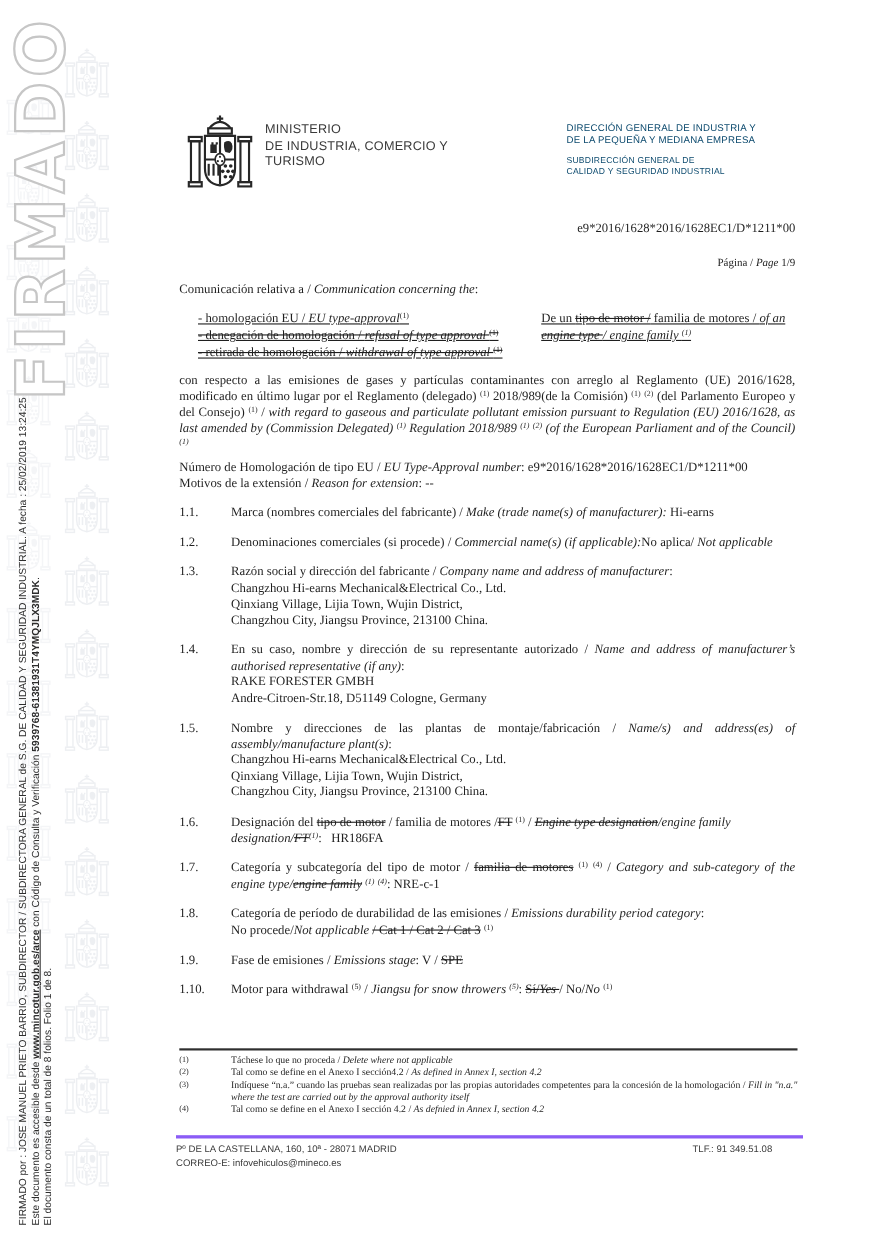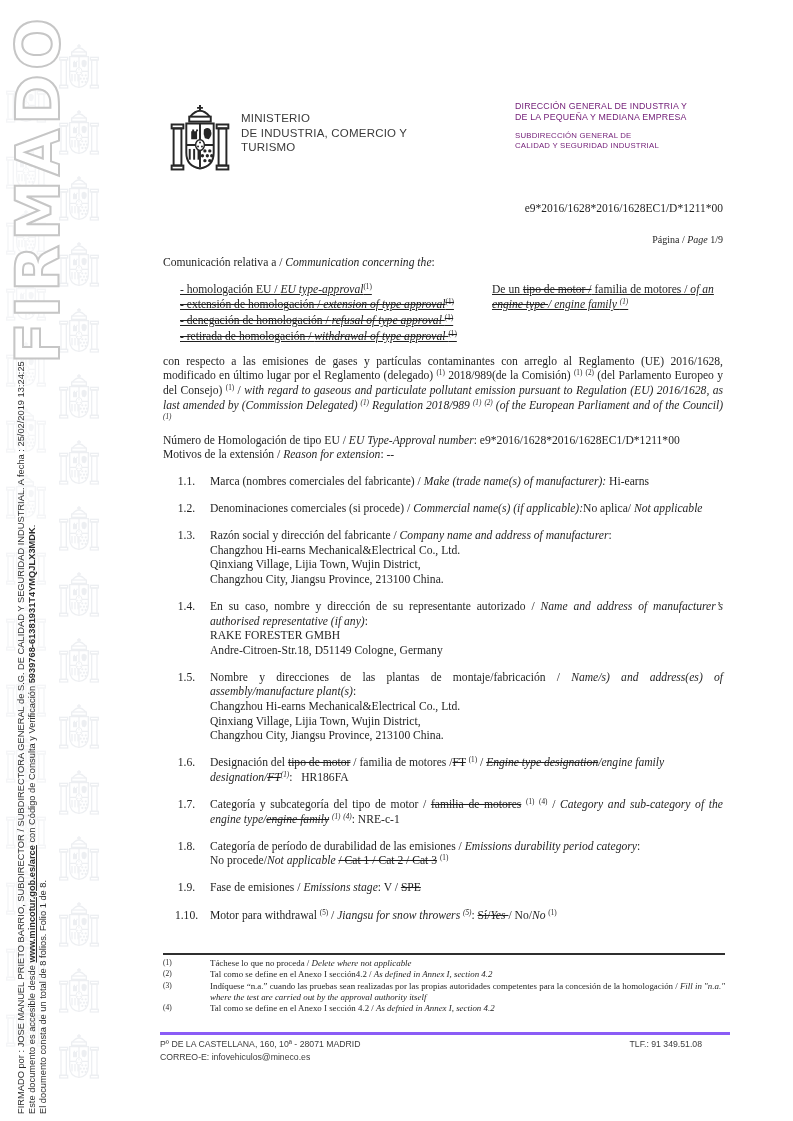--- a/index.html
+++ b/index.html
@@ -17,36 +17,36 @@
   .wm-line{position:absolute;transform-origin:0 0;transform:rotate(-90deg);
            font-family:"Liberation Sans",sans-serif;font-size:9.3px;line-height:10px;
            white-space:nowrap;color:#2d2d2d;z-index:3;}
   #wm-line-1{left:16px;top:1114px;}
   #wm-line-2{left:27px;top:1114px;}
   #wm-line-3{left:38px;top:1114px;}
   
   .logo{position:absolute;left:168px;top:102px;width:64px;height:88px;color:#272727;z-index:4;}
   .ministry{position:absolute;left:241px;top:111px;font-family:"Liberation Sans",sans-serif;
             font-size:11.5px;line-height:14.5px;color:#3a3a3a;letter-spacing:.2px;}
-  .rightblock{position:absolute;left:515px;top:101px;font-family:"Liberation Sans",sans-serif;color:#701a75;}
+  .rightblock{position:absolute;left:515px;top:111px;font-family:"Liberation Sans",sans-serif;color:#0c4a6e;}
   .dg{font-size:8.8px;line-height:10.5px;letter-spacing:.2px;}
   .sg{font-size:7.8px;line-height:9.5px;margin-top:9px;letter-spacing:.2px;}
   .approval-code{position:absolute;right:70px;top:202px;font-size:11.5px;}
   .page-line{position:absolute;right:70px;top:234px;font-size:10px;}
   
   .main{position:absolute;left:163px;top:256px;width:560px;font-size:11.6px;line-height:14.6px;z-index:4;}
   .comm-cols{display:flex;margin-top:11px;text-decoration:underline;}
   .comm-list{width:312px;padding-left:17px;box-sizing:border-box;line-height:15.8px;}
   .comm-right{width:231px;margin-left:17px;line-height:15.8px;}
   .reg-para{margin-top:10px;text-align:justify;}
   .apnum{margin-top:6px;}
   .sec-title{margin-top:15px;text-align:center;font-weight:bold;letter-spacing:2px;font-size:11.8px;}
   .items{margin-top:12px;}
   .item{display:flex;margin-bottom:12.5px;}
-  .inum{width:47px;flex-shrink:0;text-align:center;}
+  .inum{width:47px;flex-shrink:0;}
   .ibody{flex:1;min-width:0;}
   .just{text-align:justify;}
   
   .footnotes{position:absolute;left:163px;top:953px;width:562px;border-top:2px solid #2f2f2f;
              padding-top:3px;font-size:8.9px;line-height:11.3px;z-index:4;}
   .fn-row{display:flex;}
   .fn-m{width:47px;flex-shrink:0;font-size:7.4px;position:relative;top:-1px;}
   .fn-t{flex:1;}
   
   .footer{position:absolute;left:160px;top:1032px;width:570px;border-top:3px solid #8b5cf6;
@@ -227,21 +227,20 @@
   </div>
   <div class="approval-code">e9*2016/1628*2016/1628EC1/D*1211*00</div>
   <div class="page-line"><span>Página / </span><span class="f-i">Page</span><span> 1/9</span></div>
 
   <div class="main">
     <div><span>Comunicación relativa a / </span><span class="f-i">Communication concerning the</span><span>:</span></div>
 
     <div class="comm-cols">
       <div class="comm-list">
         <div><span>- homologación EU / </span><span class="f-i">EU type-approval</span><span class="f-sup">(1)</span></div>
-        <div><span class="f-x">- extensión de homologación / </span><span class="f-i f-x">extension of type approval</span><span class="f-sup f-x">(1)</span></div>
         <div><span class="f-x">- denegación de homologación / </span><span class="f-i f-x">refusal of type approval </span><span class="f-sup f-x">(1)</span></div>
         <div><span class="f-x">- retirada de homologación / </span><span class="f-i f-x">withdrawal of type approval </span><span class="f-sup f-x">(1)</span></div>
       </div>
       <div class="comm-right"><span>De un </span><span class="f-x">tipo de motor /</span><span> familia de motores / </span><span class="f-i">of an </span><span class="f-i f-x">engine type </span><span class="f-i">/ engine family </span><span class="f-sup f-i">(1)</span></div>
     </div>
 
     <div class="reg-para"><span>con respecto a las emisiones de gases y partículas contaminantes con arreglo al Reglamento (UE) 2016/1628, modificado en último lugar por el Reglamento (delegado) </span><span class="f-sup">(1)</span><span> 2018/989(de la Comisión) </span><span class="f-sup">(1)</span><span> </span><span class="f-sup">(2)</span><span> (del Parlamento Europeo y del Consejo) </span><span class="f-sup">(1)</span><span> / </span><span class="f-i">with regard to gaseous and particulate pollutant emission pursuant to Regulation (EU) 2016/1628, as last amended by (Commission Delegated) </span><span class="f-sup f-i">(1)</span><span class="f-i"> Regulation 2018/989 </span><span class="f-sup f-i">(1)</span><span class="f-i"> </span><span class="f-sup f-i">(2)</span><span class="f-i"> (of the European Parliament and of the Council) </span><span class="f-sup f-i">(1)</span></div>
 
     <div class="apnum"><span>Número de Homologación de tipo EU / </span><span class="f-i">EU Type-Approval number</span><span>: e9*2016/1628*2016/1628EC1/D*1211*00</span></div>
     <div><span>Motivos de la extensión / </span><span class="f-i">Reason for extension</span><span>: --</span></div>

